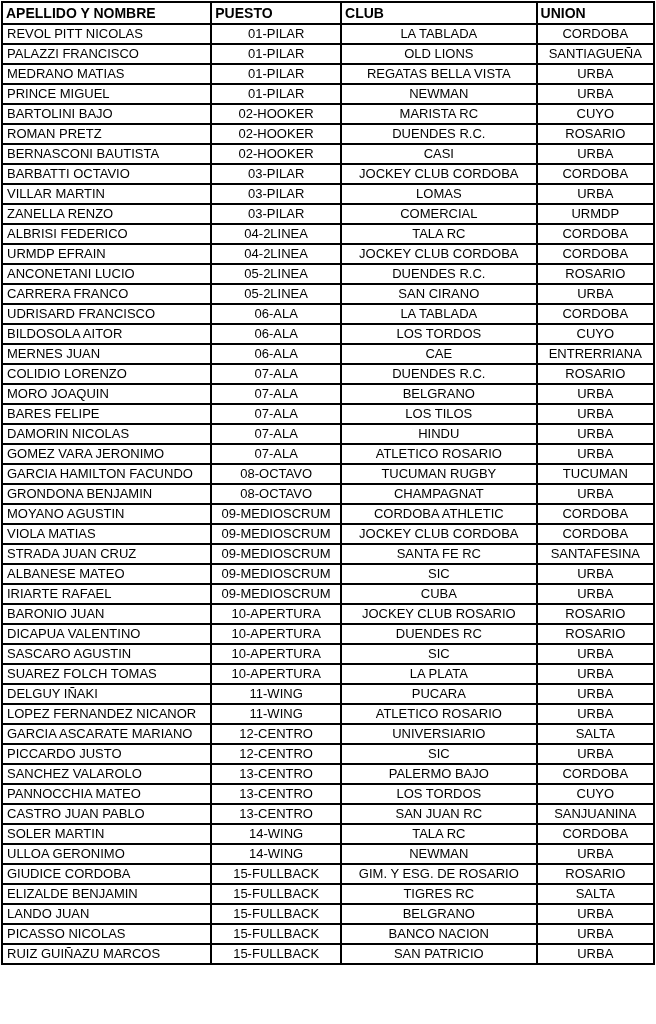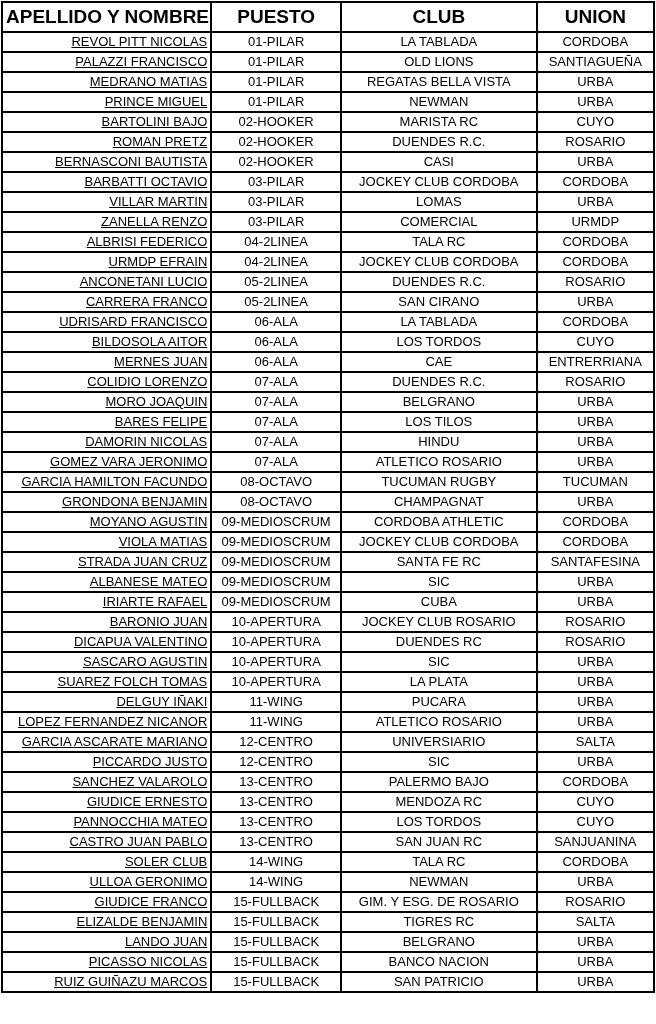--- a/index.html
+++ b/index.html
@@ -32,29 +32,29 @@
   th, td {
     border: 1px solid #000000;
     font-size: 13px;
     line-height: 16px;
     padding: 1px 3px;
     white-space: nowrap;
     overflow: hidden;
     background: #ffffff;
   }
   th {
-    height: 30px;
+    height: 22px;
     font-weight: bold;
-    text-align: center;
-    font-size: 19px;
+    text-align: left;
+    font-size: 14px;
   }
   td {
     height: 20px;
   }
-  td.col-0 { text-align: right; padding-left: 4px; text-decoration: underline; }
+  td.col-0 { text-align: left; padding-left: 4px; }
   td.col-1, td.col-2, td.col-3 { text-align: center; }
 </style>
 </head>
 <body>
 
 <table class="roster">
   <colgroup>
     <col class="c-name">
     <col class="c-puesto">
     <col class="c-club">
@@ -291,51 +291,45 @@
         <td class="col-2">SIC</td>
         <td class="col-3">URBA</td>
       </tr>
       <tr>
         <td class="col-0">SANCHEZ VALAROLO</td>
         <td class="col-1">13-CENTRO</td>
         <td class="col-2">PALERMO BAJO</td>
         <td class="col-3">CORDOBA</td>
       </tr>
       <tr>
-        <td class="col-0">GIUDICE ERNESTO</td>
-        <td class="col-1">13-CENTRO</td>
-        <td class="col-2">MENDOZA RC</td>
-        <td class="col-3">CUYO</td>
-      </tr>
-      <tr>
         <td class="col-0">PANNOCCHIA MATEO</td>
         <td class="col-1">13-CENTRO</td>
         <td class="col-2">LOS TORDOS</td>
         <td class="col-3">CUYO</td>
       </tr>
       <tr>
         <td class="col-0">CASTRO JUAN PABLO</td>
         <td class="col-1">13-CENTRO</td>
         <td class="col-2">SAN JUAN RC</td>
         <td class="col-3">SANJUANINA</td>
       </tr>
       <tr>
-        <td class="col-0">SOLER CLUB</td>
+        <td class="col-0">SOLER MARTIN</td>
         <td class="col-1">14-WING</td>
         <td class="col-2">TALA RC</td>
         <td class="col-3">CORDOBA</td>
       </tr>
       <tr>
         <td class="col-0">ULLOA GERONIMO</td>
         <td class="col-1">14-WING</td>
         <td class="col-2">NEWMAN</td>
         <td class="col-3">URBA</td>
       </tr>
       <tr>
-        <td class="col-0">GIUDICE FRANCO</td>
+        <td class="col-0">GIUDICE CORDOBA</td>
         <td class="col-1">15-FULLBACK</td>
         <td class="col-2">GIM. Y ESG. DE ROSARIO</td>
         <td class="col-3">ROSARIO</td>
       </tr>
       <tr>
         <td class="col-0">ELIZALDE BENJAMIN</td>
         <td class="col-1">15-FULLBACK</td>
         <td class="col-2">TIGRES RC</td>
         <td class="col-3">SALTA</td>
       </tr>

